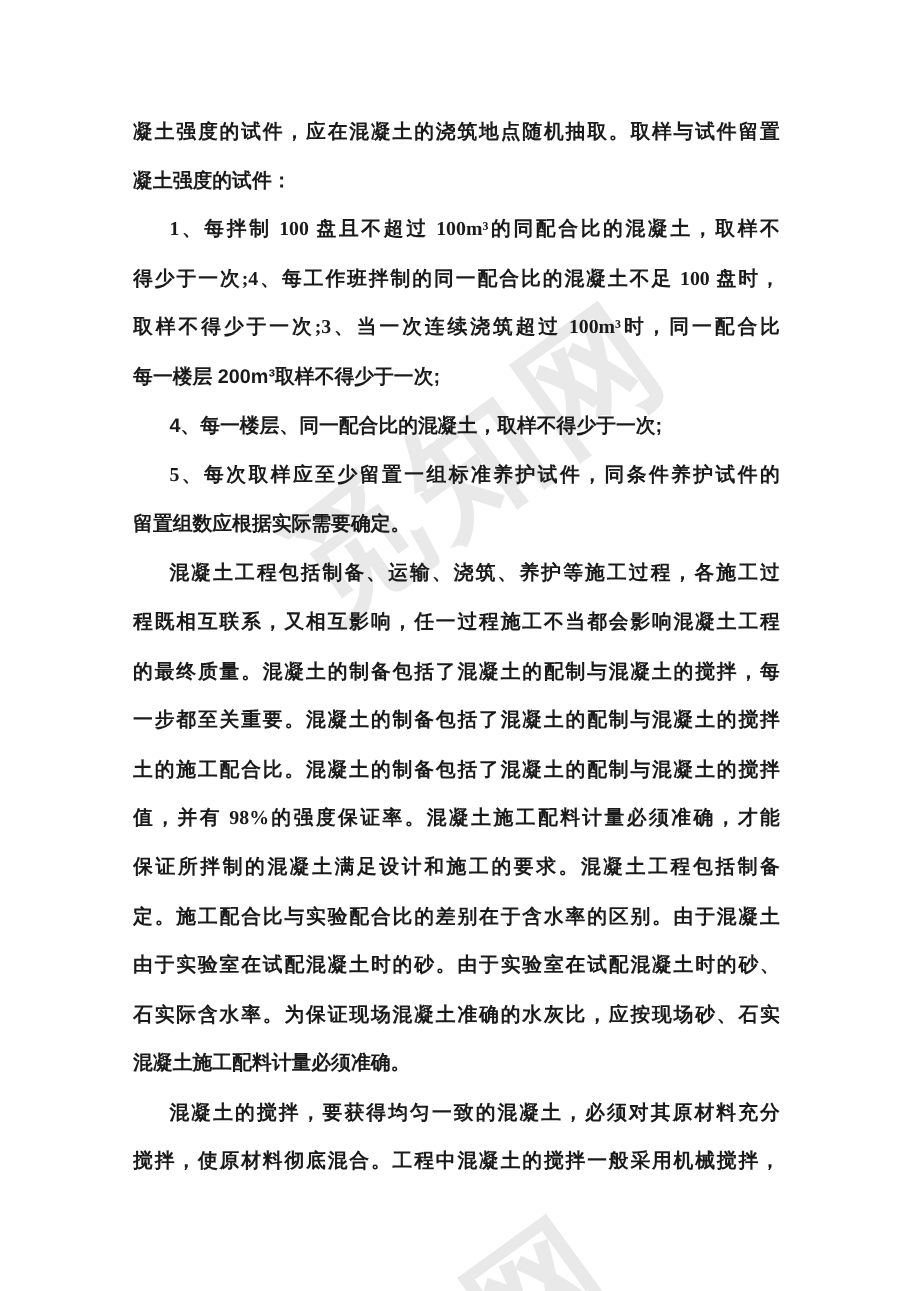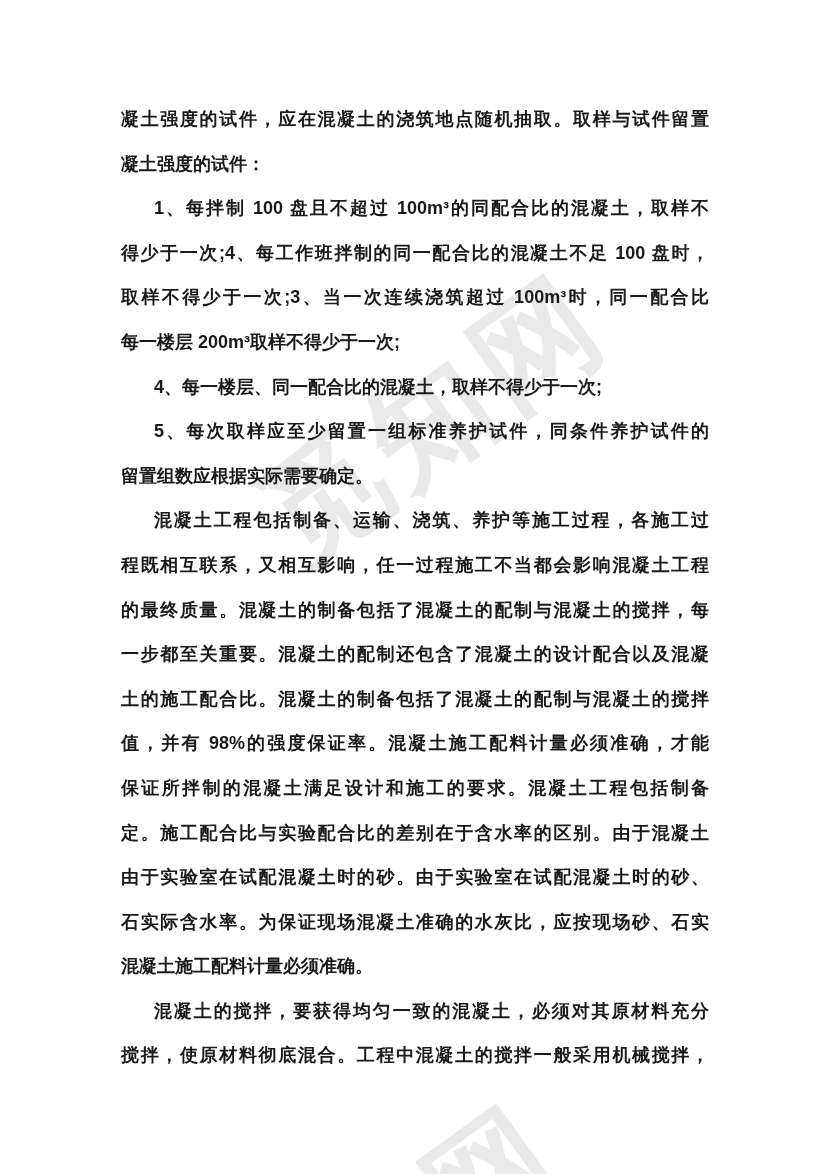--- a/index.html
+++ b/index.html
@@ -44,21 +44,21 @@
     font-weight: 700;
     line-height: 44.6px;
   }
   .para { margin: 0; padding: 0; }
   .tline {
     text-align: justify;
     text-align-last: left;
     height: 44.6px;
     overflow: hidden;
   }
-  .tline.fill { text-align-last: justify; }
+  .tline.fill { text-align-last: justify; font-family: Liberation Serif, serif; }
   .tline.indent { text-indent: 33px; }
 </style>
 </head>
 <body>
 
 <div class="page">
   <div class="watermark wm1">觅知网</div>
   <div class="watermark wm2">觅知网</div>
   <div class="content" id="doc">
       <div class="para">
@@ -75,21 +75,21 @@
         <div class="tline indent">4、每一楼层、同一配合比的混凝土，取样不得少于一次;</div>
       </div>
       <div class="para">
         <div class="tline fill indent">5、每次取样应至少留置一组标准养护试件，同条件养护试件的</div>
         <div class="tline">留置组数应根据实际需要确定。</div>
       </div>
       <div class="para">
         <div class="tline fill indent">混凝土工程包括制备、运输、浇筑、养护等施工过程，各施工过</div>
         <div class="tline fill">程既相互联系，又相互影响，任一过程施工不当都会影响混凝土工程</div>
         <div class="tline fill">的最终质量。混凝土的制备包括了混凝土的配制与混凝土的搅拌，每</div>
-        <div class="tline fill">一步都至关重要。混凝土的配制还包含了混凝土的设计配合以及混凝</div>
+        <div class="tline fill">一步都至关重要。混凝土的制备包括了混凝土的配制与混凝土的搅拌</div>
         <div class="tline fill">土的施工配合比。混凝土的制备包括了混凝土的配制与混凝土的搅拌</div>
         <div class="tline fill">值，并有 98%的强度保证率。混凝土施工配料计量必须准确，才能</div>
         <div class="tline fill">保证所拌制的混凝土满足设计和施工的要求。混凝土工程包括制备</div>
         <div class="tline fill">定。施工配合比与实验配合比的差别在于含水率的区别。由于混凝土</div>
         <div class="tline fill">由于实验室在试配混凝土时的砂。由于实验室在试配混凝土时的砂、</div>
         <div class="tline fill">石实际含水率。为保证现场混凝土准确的水灰比，应按现场砂、石实</div>
         <div class="tline">混凝土施工配料计量必须准确。</div>
       </div>
       <div class="para">
         <div class="tline fill indent">混凝土的搅拌，要获得均匀一致的混凝土，必须对其原材料充分</div>

